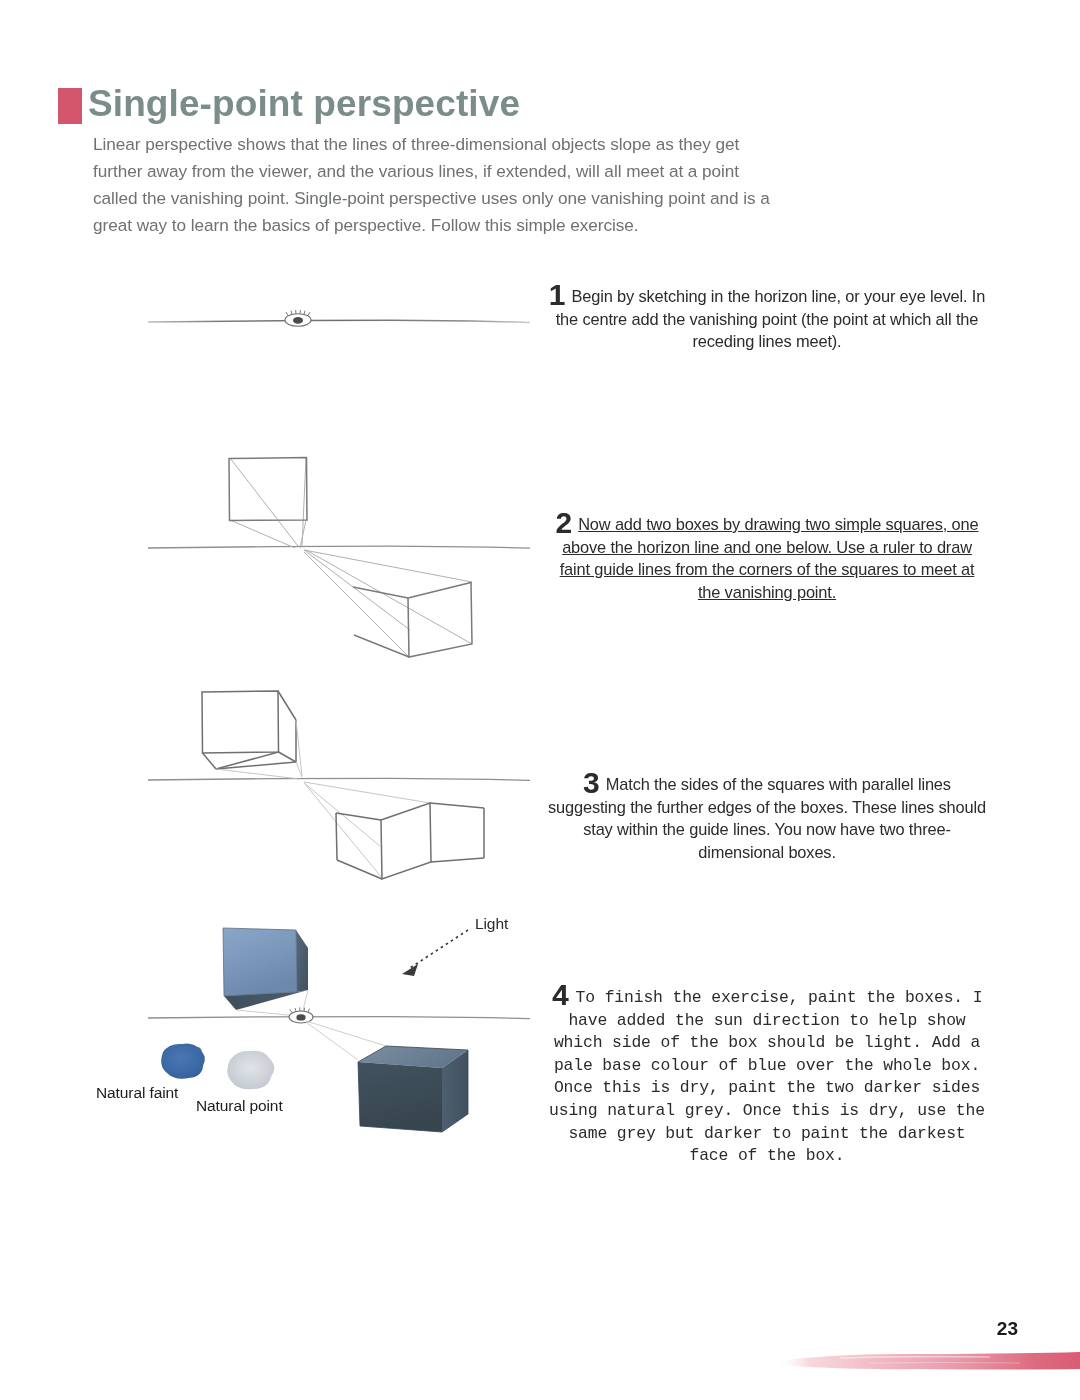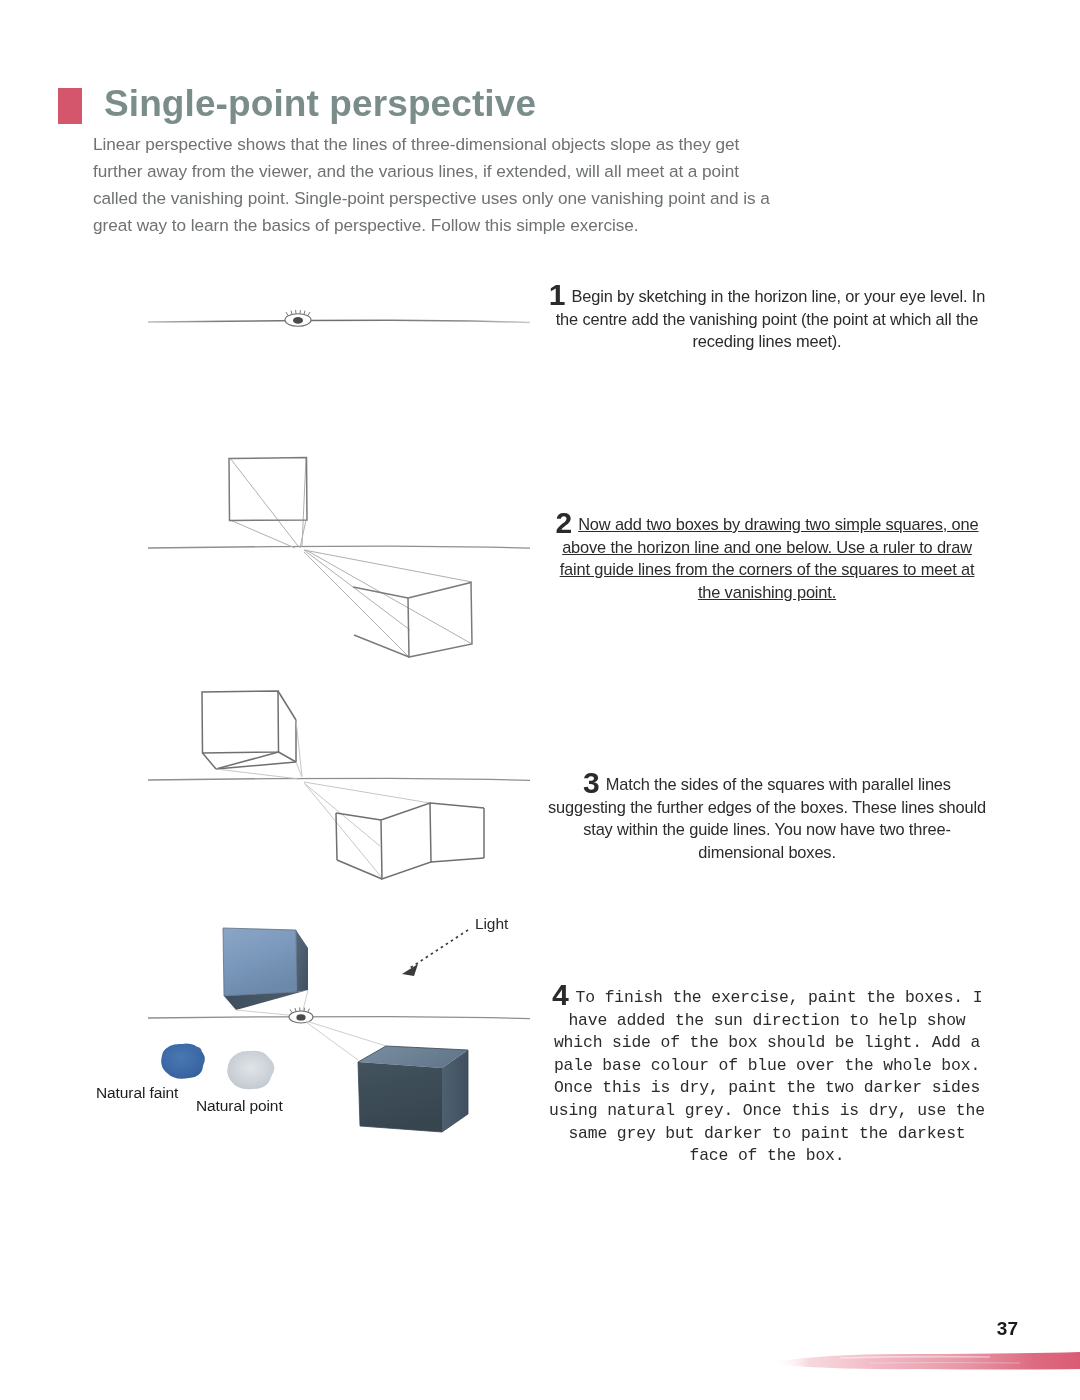--- a/index.html
+++ b/index.html
@@ -32,21 +32,21 @@
     background: #d4566c;
     margin-top: 4px;
     flex: 0 0 auto;
   }
   .page-title {
     font-size: 37px;
     font-weight: bold;
     color: #7b8d8b;
     letter-spacing: 0.1px;
     line-height: 40px;
-    margin-left: 22px;
+    margin-left: 6px;
     white-space: nowrap;
   }
   .intro {
     margin-top: 7px;
     margin-left: 35px;
     width: 690px;
     font-size: 17.2px;
     line-height: 27px;
     color: #6e7271;
     letter-spacing: -0.05px;
@@ -336,21 +336,21 @@
 <div class="step" id="step2">
   <span class="num">2</span><span>Now add two boxes by drawing two simple squares, one above the horizon line and one below. Use a ruler to draw faint guide lines from the corners of the squares to meet at the vanishing point.</span>
 </div>
 <div class="step" id="step3">
   <span class="num">3</span><span>Match the sides of the squares with parallel lines suggesting the further edges of the boxes. These lines should stay within the guide lines. You now have two three-dimensional boxes.</span>
 </div>
 <div class="step" id="step4">
   <span class="num">4</span><span>To finish the exercise, paint the boxes. I have added the sun direction to help show which side of the box should be light. Add a pale base colour of blue over the whole box. Once this is dry, paint the two darker sides using natural grey. Once this is dry, use the same grey but darker to paint the darkest face of the box.</span>
 </div>
 
-<div class="page-number">37</div>
+<div class="page-number">23</div>
 <svg class="brush" viewBox="0 0 310 30" preserveAspectRatio="none">
   <defs>
     <linearGradient id="brushGrad" x1="0" y1="0" x2="1" y2="0">
       <stop offset="0" stop-color="#ffffff" stop-opacity="0"></stop>
       <stop offset="0.12" stop-color="#f0b9c4" stop-opacity="0.55"></stop>
       <stop offset="0.35" stop-color="#eda6b4" stop-opacity="0.8"></stop>
       <stop offset="0.62" stop-color="#e58ea0" stop-opacity="0.92"></stop>
       <stop offset="0.85" stop-color="#dd6b80"></stop>
       <stop offset="1" stop-color="#d95c74"></stop>
     </linearGradient>

